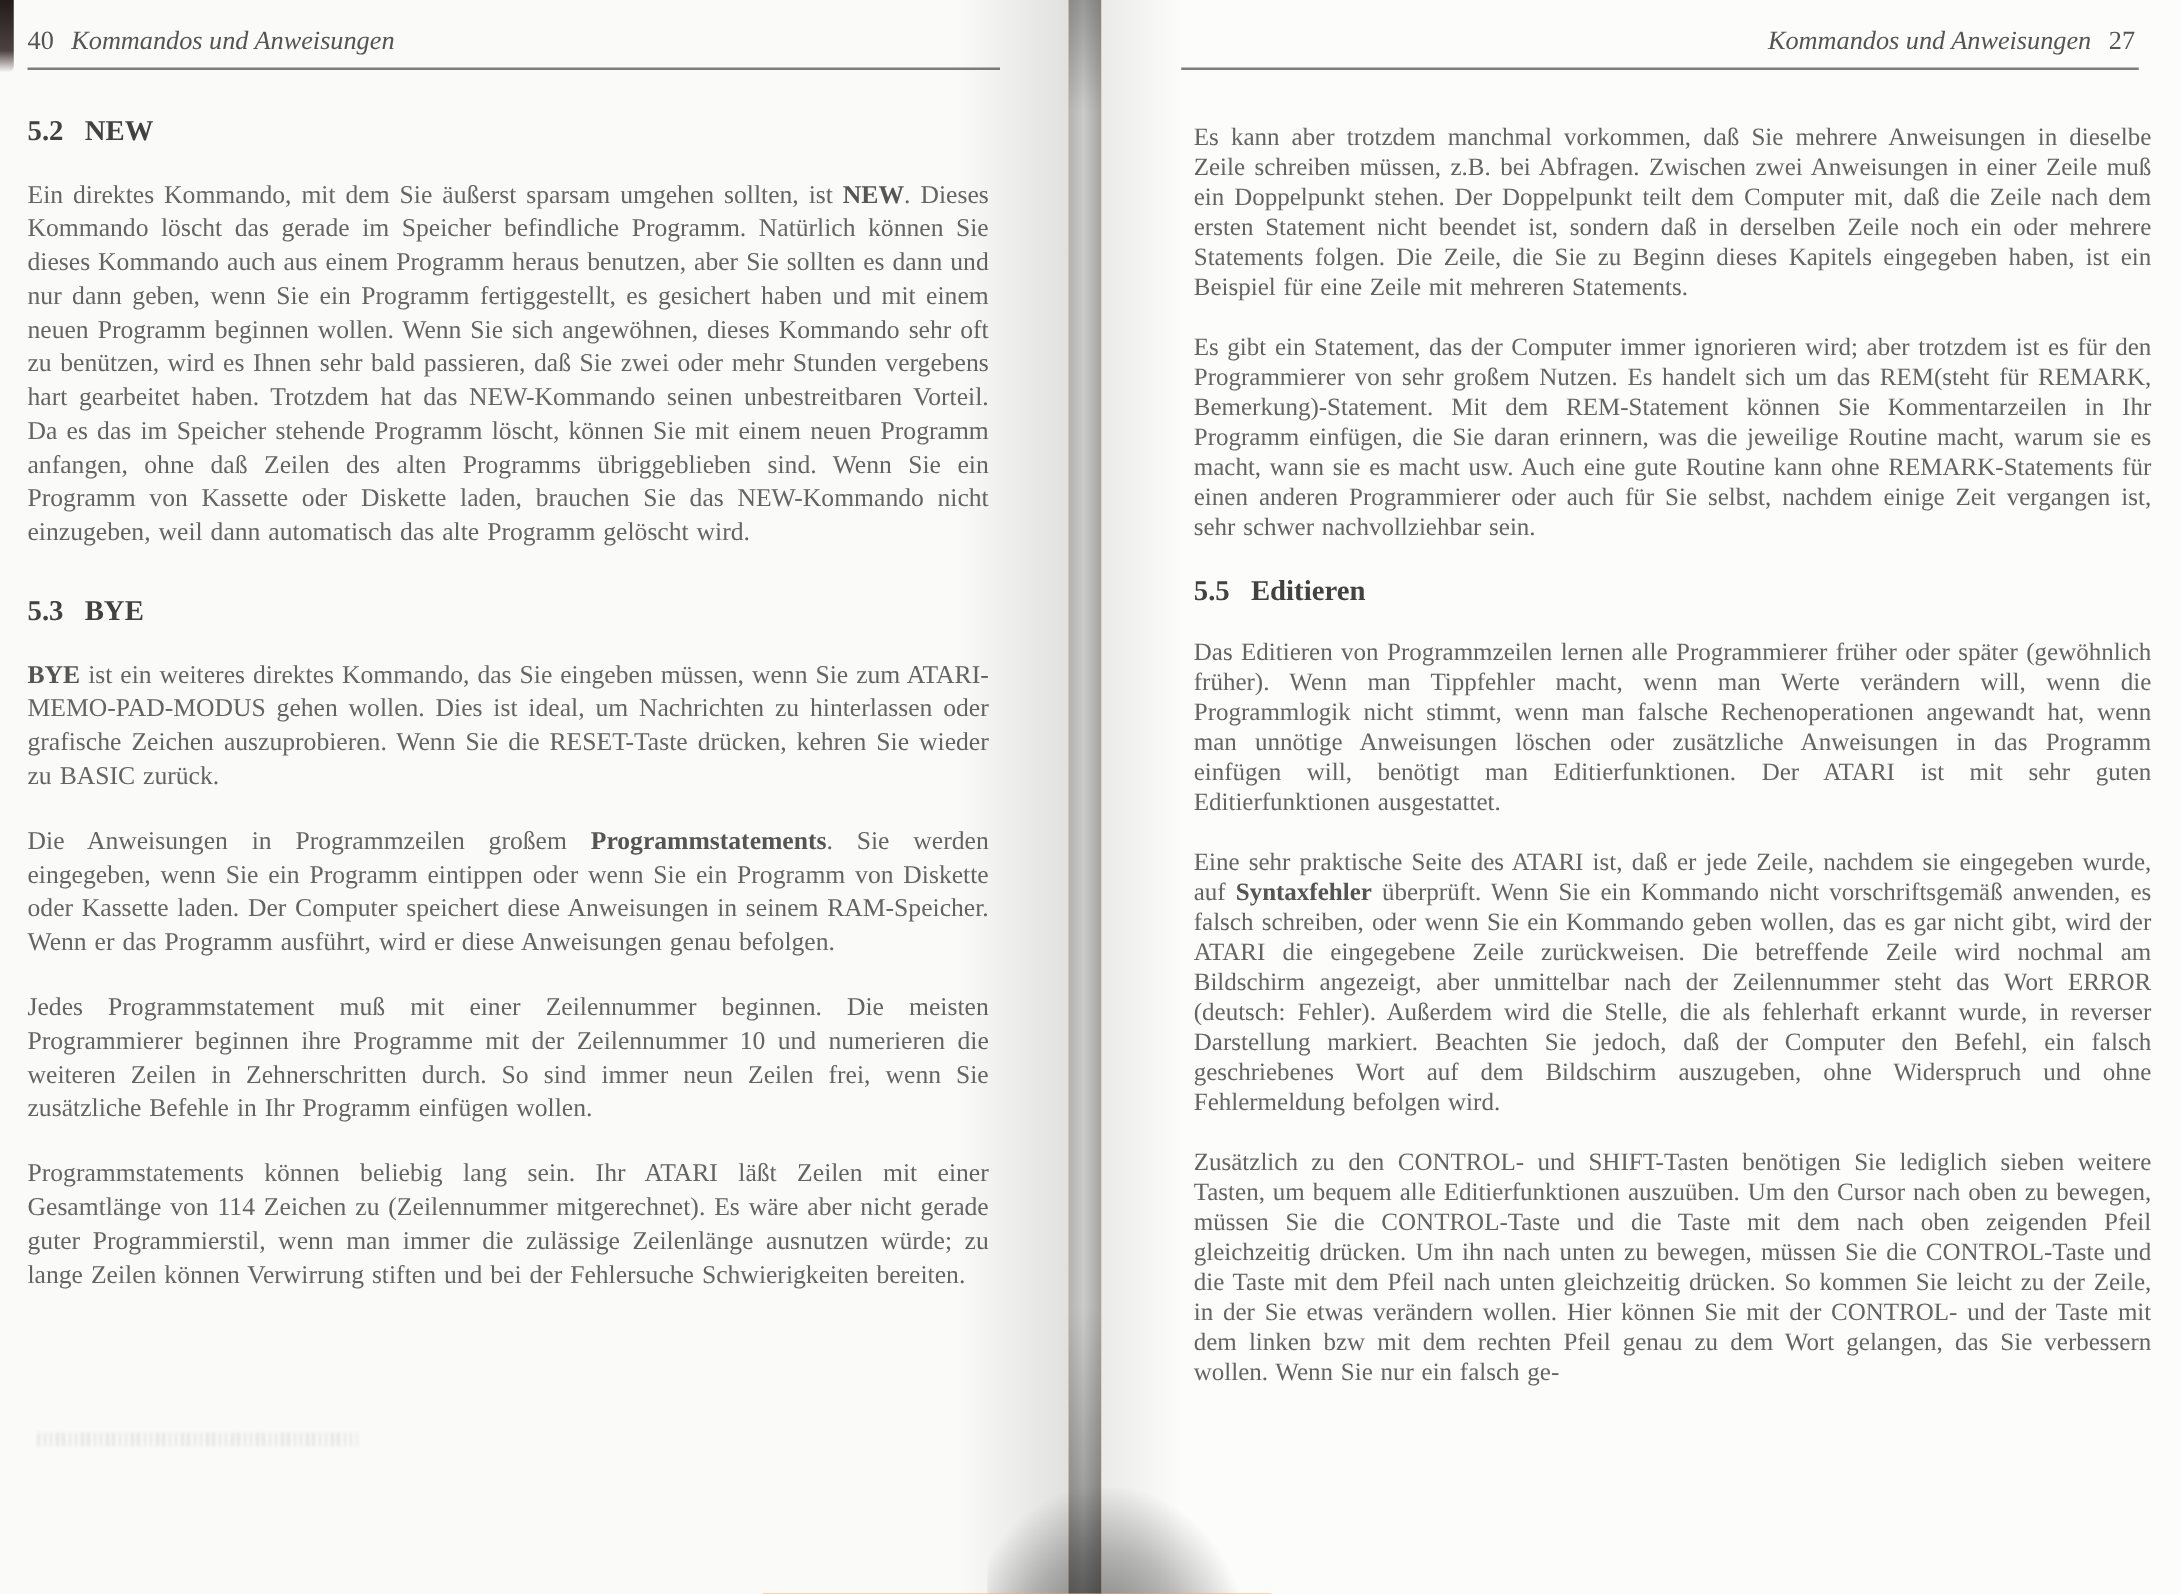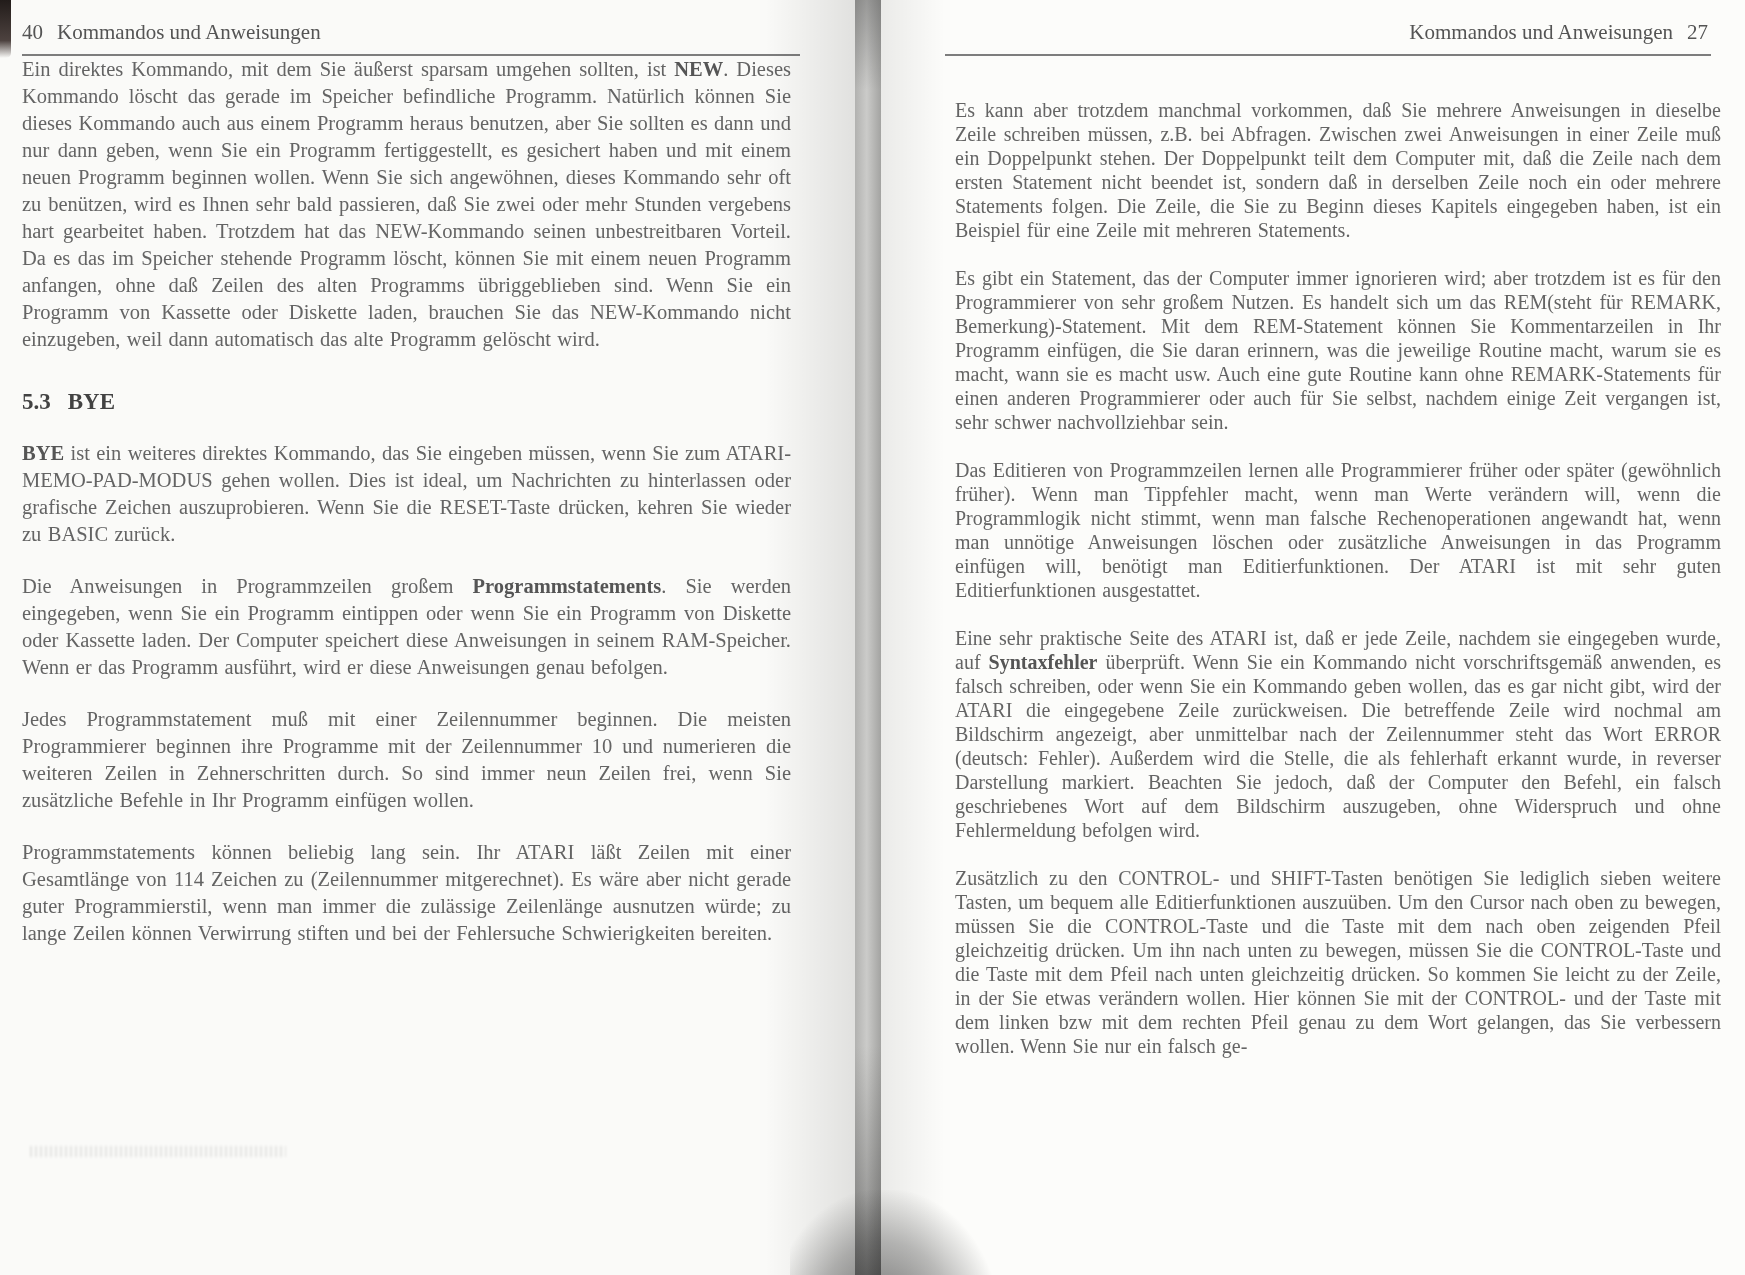--- a/index.html
+++ b/index.html
@@ -48,21 +48,21 @@
     filter: blur(1.1px); opacity: .45;
   }
 
   
   .running-head {
     display: flex; align-items: baseline; gap: 14px;
     font-size: 21px; color: #545454; padding-top: 20px;
   }
   .page-left  .running-head { padding-left: 22px; }
   .page-right .running-head { justify-content: flex-end; padding-right: 37px; }
-  .running-title { }
+  .running-title { font-style: italic; }
   .rule { height: 2px; background: #7d7d7d; margin-top: 9px; }
   .page-left  .rule { margin-left: 22px; width: 778px; }
   .page-right .rule { margin-left: 64px; width: 766px; }
 
   
   .page-body {
     text-align: justify; color: #646464;
     word-spacing: .06em; hyphens: auto; -webkit-hyphens: auto;
   }
   .page-left .page-body {
@@ -86,20 +86,24 @@
 
 <div class="stage">
 
   <div class="page page-left">
     <div class="running-head">
       <span>40</span>
       <span class="running-title">Kommandos und Anweisungen</span>
     </div>
     <div class="rule"></div>
     <div class="page-body" id="left-body">
+        <h2 class="section-heading">
+          <span>5.2</span>
+          <span>NEW</span>
+        </h2>
         <p><span>Ein direktes Kommando, mit dem Sie äußerst sparsam umgehen sollten, ist </span><span class="b">NEW</span><span>. Dieses Kommando löscht das gerade im Speicher befindliche Programm. Natürlich können Sie dieses Kommando auch aus einem Programm heraus benutzen, aber Sie sollten es dann und nur dann geben, wenn Sie ein Programm fertiggestellt, es gesichert haben und mit einem neuen Programm beginnen wollen. Wenn Sie sich angewöhnen, dieses Kommando sehr oft zu benützen, wird es Ihnen sehr bald passieren, daß Sie zwei oder mehr Stunden vergebens hart gearbeitet haben. Trotzdem hat das NEW-Kommando seinen unbestreitbaren Vorteil. Da es das im Speicher stehende Programm löscht, können Sie mit einem neuen Programm anfangen, ohne daß Zeilen des alten Programms übriggeblieben sind. Wenn Sie ein Programm von Kassette oder Diskette laden, brauchen Sie das NEW-Kommando nicht einzugeben, weil dann automatisch das alte Programm gelöscht wird.</span></p>
         <h2 class="section-heading">
           <span>5.3</span>
           <span>BYE</span>
         </h2>
         <p><span class="b">BYE</span><span> ist ein weiteres direktes Kommando, das Sie eingeben müssen, wenn Sie zum ATARI-MEMO-PAD-MODUS gehen wollen. Dies ist ideal, um Nachrichten zu hinterlassen oder grafische Zeichen auszuprobieren. Wenn Sie die RESET-Taste drücken, kehren Sie wieder zu BASIC zurück.</span></p>
         <p><span>Die Anweisungen in Programmzeilen großem </span><span class="b">Programmstatements</span><span>. Sie werden eingegeben, wenn Sie ein Programm eintippen oder wenn Sie ein Programm von Diskette oder Kassette laden. Der Computer speichert diese Anweisungen in seinem RAM-Speicher. Wenn er das Programm ausführt, wird er diese Anweisungen genau befolgen.</span></p>
         <p><span>Jedes Programmstatement muß mit einer Zeilennummer beginnen. Die meisten Programmierer beginnen ihre Programme mit der Zeilennummer 10 und numerieren die weiteren Zeilen in Zehnerschritten durch. So sind immer neun Zeilen frei, wenn Sie zusätzliche Befehle in Ihr Programm einfügen wollen.</span></p>
         <p><span>Programmstatements können beliebig lang sein. Ihr ATARI läßt Zeilen mit einer Gesamtlänge von 114 Zeichen zu (Zeilennummer mitgerechnet). Es wäre aber nicht gerade guter Programmierstil, wenn man immer die zulässige Zeilenlänge ausnutzen würde; zu lange Zeilen können Verwirrung stiften und bei der Fehlersuche Schwierigkeiten bereiten.</span></p>
       </div>
@@ -112,20 +116,24 @@
   <div class="page page-right">
     <div class="shadow-inner-right"></div>
     <div class="running-head">
       <span class="running-title">Kommandos und Anweisungen</span>
       <span>27</span>
     </div>
     <div class="rule"></div>
     <div class="page-body" id="right-body">
         <p><span>Es kann aber trotzdem manchmal vorkommen, daß Sie mehrere Anweisungen in dieselbe Zeile schreiben müssen, z.B. bei Abfragen. Zwischen zwei Anweisungen in einer Zeile muß ein Doppelpunkt stehen. Der Doppelpunkt teilt dem Computer mit, daß die Zeile nach dem ersten Statement nicht beendet ist, sondern daß in derselben Zeile noch ein oder mehrere Statements folgen. Die Zeile, die Sie zu Beginn dieses Kapitels eingegeben haben, ist ein Beispiel für eine Zeile mit mehreren Statements.</span></p>
         <p><span>Es gibt ein Statement, das der Computer immer ignorieren wird; aber trotzdem ist es für den Programmierer von sehr großem Nutzen. Es handelt sich um das REM(steht für REMARK, Bemerkung)-Statement. Mit dem REM-Statement können Sie Kommentarzeilen in Ihr Programm einfügen, die Sie daran erinnern, was die jeweilige Routine macht, warum sie es macht, wann sie es macht usw. Auch eine gute Routine kann ohne REMARK-Statements für einen anderen Programmierer oder auch für Sie selbst, nachdem einige Zeit vergangen ist, sehr schwer nachvollziehbar sein.</span></p>
+        <h2 class="section-heading">
+          <span>5.5</span>
+          <span>Editieren</span>
+        </h2>
         <p><span>Das Editieren von Programmzeilen lernen alle Programmierer früher oder später (gewöhnlich früher). Wenn man Tippfehler macht, wenn man Werte verändern will, wenn die Programmlogik nicht stimmt, wenn man falsche Rechenoperationen angewandt hat, wenn man unnötige Anweisungen löschen oder zusätzliche Anweisungen in das Programm einfügen will, benötigt man Editierfunktionen. Der ATARI ist mit sehr guten Editierfunktionen ausgestattet.</span></p>
         <p><span>Eine sehr praktische Seite des ATARI ist, daß er jede Zeile, nachdem sie eingegeben wurde, auf </span><span class="b">Syntaxfehler</span><span> überprüft. Wenn Sie ein Kommando nicht vorschriftsgemäß anwenden, es falsch schreiben, oder wenn Sie ein Kommando geben wollen, das es gar nicht gibt, wird der ATARI die eingegebene Zeile zurückweisen. Die betreffende Zeile wird nochmal am Bildschirm angezeigt, aber unmittelbar nach der Zeilennummer steht das Wort ERROR (deutsch: Fehler). Außerdem wird die Stelle, die als fehlerhaft erkannt wurde, in reverser Darstellung markiert. Beachten Sie jedoch, daß der Computer den Befehl, ein falsch geschriebenes Wort auf dem Bildschirm auszugeben, ohne Widerspruch und ohne Fehlermeldung befolgen wird.</span></p>
         <p><span>Zusätzlich zu den CONTROL- und SHIFT-Tasten benötigen Sie lediglich sieben weitere Tasten, um bequem alle Editierfunktionen auszuüben. Um den Cursor nach oben zu bewegen, müssen Sie die CONTROL-Taste und die Taste mit dem nach oben zeigenden Pfeil gleichzeitig drücken. Um ihn nach unten zu bewegen, müssen Sie die CONTROL-Taste und die Taste mit dem Pfeil nach unten gleichzeitig drücken. So kommen Sie leicht zu der Zeile, in der Sie etwas verändern wollen. Hier können Sie mit der CONTROL- und der Taste mit dem linken bzw mit dem rechten Pfeil genau zu dem Wort gelangen, das Sie verbessern wollen. Wenn Sie nur ein falsch ge-</span></p>
       </div>
   </div>
 
   <div class="gutter-bottom-shadow"></div>
   <div class="edge-artifact"></div>
 
 </div>

